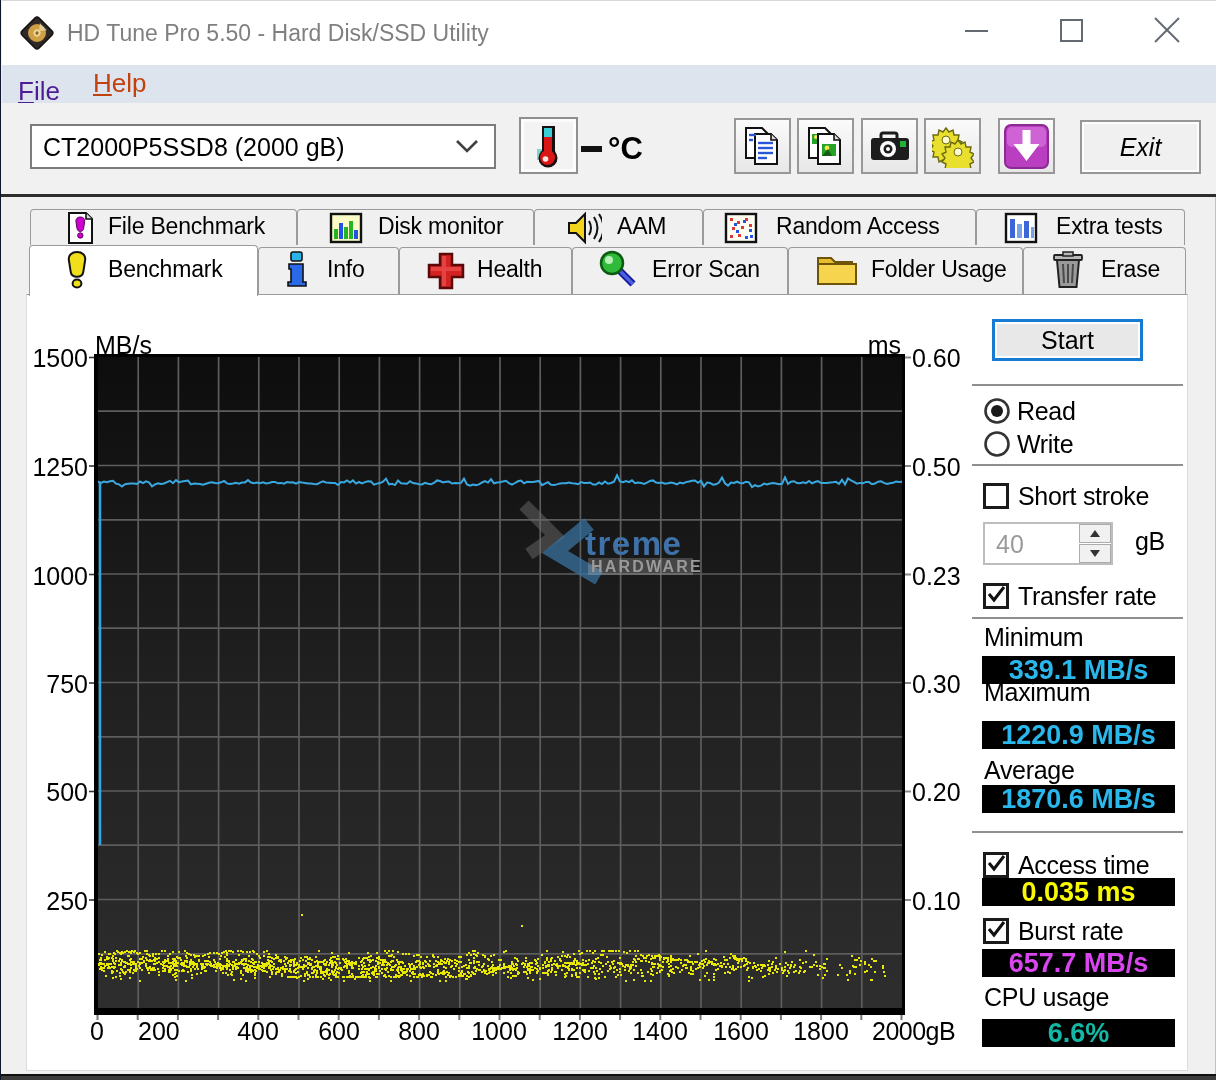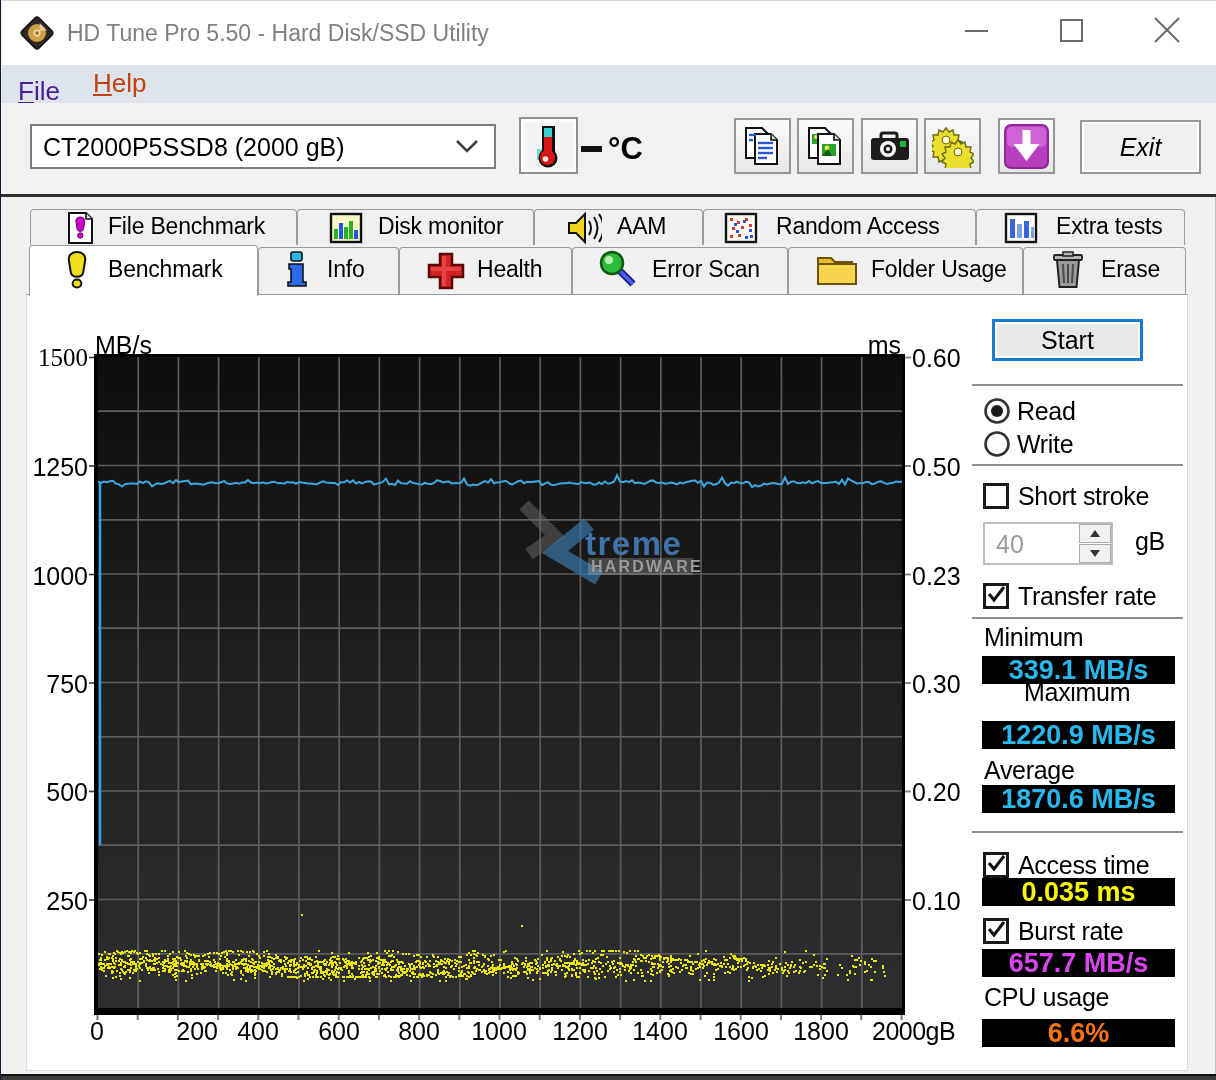--- a/index.html
+++ b/index.html
@@ -214,34 +214,34 @@
  <rect x="3" y="5" width="28" height="5" rx="1" fill="#b8b8b8" stroke="#222" stroke-width="1.8"></rect>
  <rect x="12" y="2" width="10" height="4" fill="#b8b8b8" stroke="#222" stroke-width="1.5"></rect>
  <g stroke="#4a4a4a" stroke-width="2">
         <line x1="12" y1="14" x2="13" y2="33"></line>
         <line x1="17" y1="14" x2="17" y2="33"></line>
         <line x1="22" y1="14" x2="21" y2="33"></line>
       </g>
 </svg>
 <div class="axl" style="left:94px;top:331px;">MB/s</div>
     <div class="axl" style="left:850px;top:331px;width:50px;text-align:right;">ms</div>
-    <div class="axl" style="left:18px;top:344px;width:69px;text-align:right;font-family:Liberation Serif, serif;">1500</div>
+    <div class="axl" style="left:18px;top:344px;width:69px;text-align:right;">1500</div>
     <div class="axl" style="left:911px;top:344px;">0.60</div>
     <div class="axl" style="left:18px;top:453px;width:69px;text-align:right;">1250</div>
     <div class="axl" style="left:911px;top:453px;">0.50</div>
     <div class="axl" style="left:18px;top:562px;width:69px;text-align:right;">1000</div>
     <div class="axl" style="left:911px;top:562px;">0.23</div>
     <div class="axl" style="left:18px;top:670px;width:69px;text-align:right;">750</div>
     <div class="axl" style="left:911px;top:670px;">0.30</div>
     <div class="axl" style="left:18px;top:778px;width:69px;text-align:right;">500</div>
     <div class="axl" style="left:911px;top:778px;">0.20</div>
     <div class="axl" style="left:18px;top:887px;width:69px;text-align:right;">250</div>
     <div class="axl" style="left:911px;top:887px;">0.10</div>
     <div class="axl" style="left:56px;top:1017px;width:80px;text-align:center;">0</div>
-    <div class="axl" style="left:137px;top:1017px;width:80px;text-align:right;">200</div>
+    <div class="axl" style="left:137px;top:1017px;width:80px;text-align:left;">200</div>
     <div class="axl" style="left:217px;top:1017px;width:80px;text-align:center;">400</div>
     <div class="axl" style="left:298px;top:1017px;width:80px;text-align:center;">600</div>
     <div class="axl" style="left:378px;top:1017px;width:80px;text-align:center;">800</div>
     <div class="axl" style="left:458px;top:1017px;width:80px;text-align:center;">1000</div>
     <div class="axl" style="left:539px;top:1017px;width:80px;text-align:center;">1200</div>
     <div class="axl" style="left:619px;top:1017px;width:80px;text-align:center;">1400</div>
     <div class="axl" style="left:700px;top:1017px;width:80px;text-align:center;">1600</div>
     <div class="axl" style="left:780px;top:1017px;width:80px;text-align:center;">1800</div>
     <div class="axl" style="left:871px;top:1017px;letter-spacing:-0.5px;">2000gB</div>
 <svg class="abs" style="left:85px;top:350px" width="863" height="670" viewBox="0 0 863 670">
@@ -357,34 +357,34 @@
 </svg>
 <div class="cblbl" style="left:1134px;top:527px;">gB</div>
 <div class="cb" style="top:583px;"></div>
 <svg class="abs" style="left:985px;top:585px" width="22" height="20" viewBox="0 0 22 20">
       <path d="M3 9 L8 15 L18 2" fill="none" stroke="#111" stroke-width="3"></path>
     </svg>
 <div class="cblbl" style="top:582px;">Transfer rate</div>
 <div class="sep" style="top:617px;"></div>
 <div class="plbl" style="top:623px;">Minimum</div>
 <div class="vbox" style="top:656px;color:#29b7ec;">339.1 MB/s</div>
-<div class="plbl" style="top:678px;margin-left:40px;">Maximum</div>
+<div class="plbl" style="top:678px;">Maximum</div>
 <div class="vbox" style="top:721px;color:#29b7ec;">1220.9 MB/s</div>
 <div class="plbl" style="top:756px;">Average</div>
 <div class="vbox" style="top:785px;color:#29b7ec;">1870.6 MB/s</div>
 <div class="sep" style="top:831px;"></div>
 <div class="cb" style="top:852px;"></div>
 <svg class="abs" style="left:985px;top:854px" width="22" height="20" viewBox="0 0 22 20">
       <path d="M3 9 L8 15 L18 2" fill="none" stroke="#111" stroke-width="3"></path>
     </svg>
 <div class="cblbl" style="top:851px;">Access time</div>
 <div class="vbox" style="top:878px;color:#f8f800;">0.035 ms</div>
 <div class="cb" style="top:918px;"></div>
 <svg class="abs" style="left:985px;top:920px" width="22" height="20" viewBox="0 0 22 20">
       <path d="M3 9 L8 15 L18 2" fill="none" stroke="#111" stroke-width="3"></path>
     </svg>
 <div class="cblbl" style="top:917px;">Burst rate</div>
 <div class="vbox" style="top:949px;color:#d946ef;">657.7 MB/s</div>
 <div class="plbl" style="top:983px;">CPU usage</div>
-<div class="vbox" style="top:1019px;color:#f97316;">6.6%</div>
+<div class="vbox" style="top:1019px;color:#14b8a6;">6.6%</div>
 
 <div class="abs" style="left:0;top:1074px;width:1216px;height:2px;background:#111;"></div>
 <div class="abs" style="left:0;top:1076px;width:1216px;height:4px;background:#3c3c3c;"></div>
 </div>
 </body></html>

